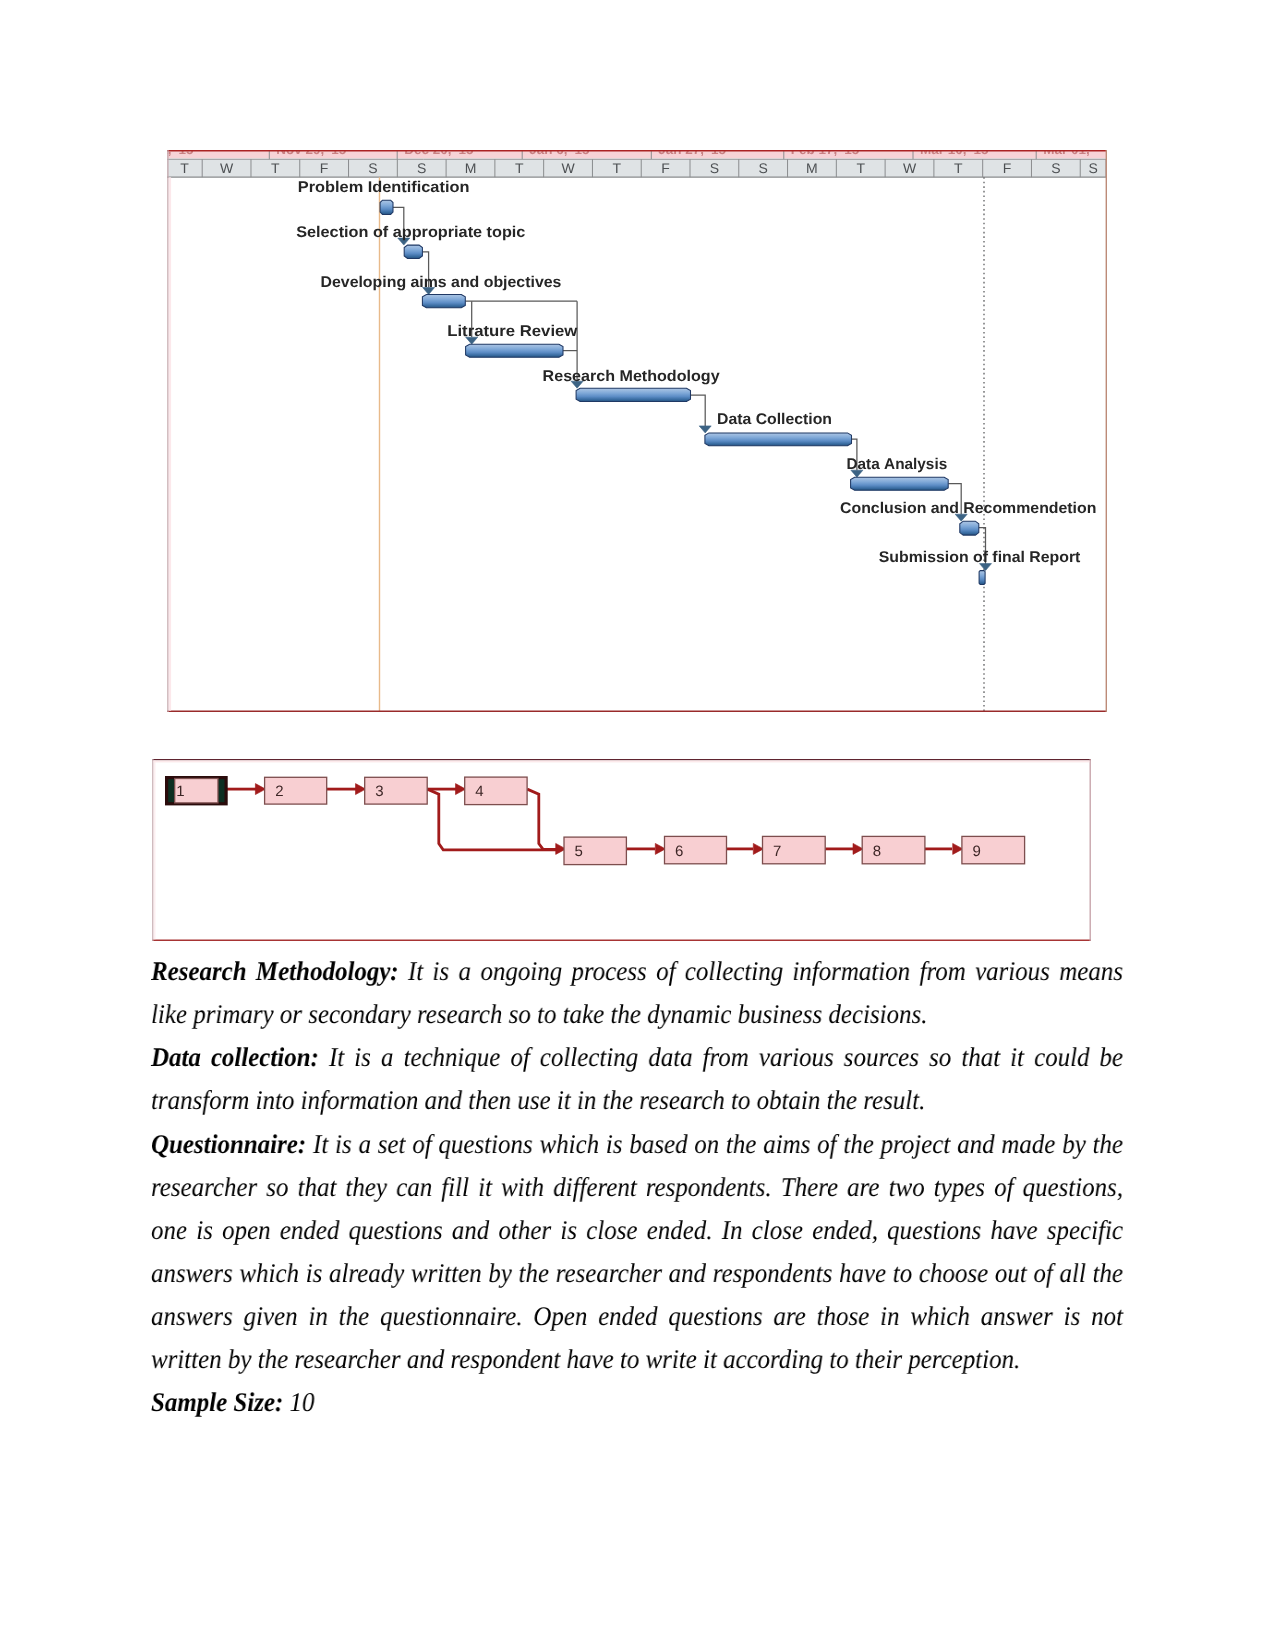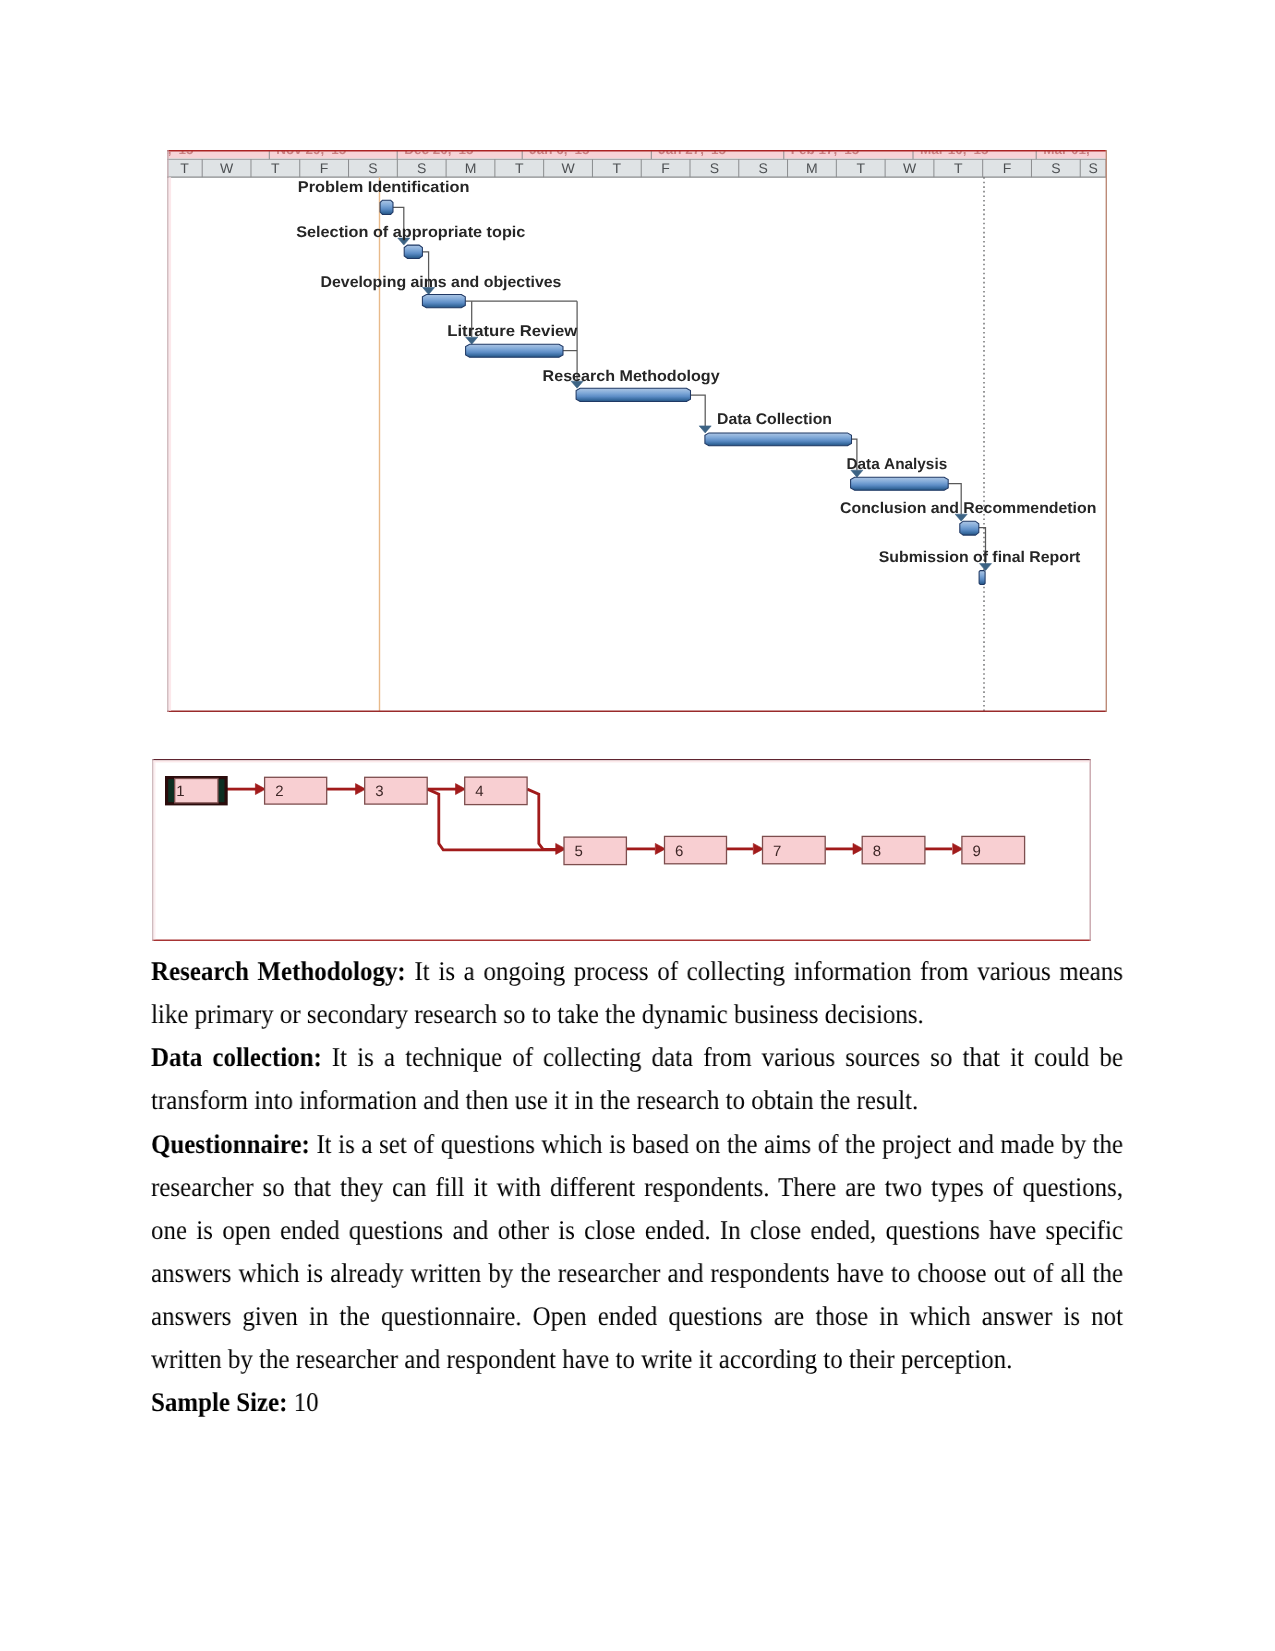--- a/index.html
+++ b/index.html
@@ -9,21 +9,21 @@
        font-family:"Liberation Serif",serif;
        text-rendering:geometricPrecision;
        transform:translateZ(0);}
 
   #gantt-figure{position:absolute;left:167px;top:149.6px;width:940px;height:561px;
                 will-change:transform;}
   #network-figure{position:absolute;left:151.9px;top:759.1px;width:938.5px;height:181.7px;
                   will-change:transform;}
 
   #body-text{position:absolute;left:151px;top:950px;width:972px;
-             font-size:27px;color:#000;will-change:transform;}
+             font-size:27px;color:#000;will-change:transform;font-style:italic;}
   #body-text .line{width:972px;height:43.15px;line-height:43.15px;
              text-align:justify;text-align-last:justify;
              white-space:pre-wrap;overflow:visible;
              transform-origin:0 50%;will-change:transform;}
   #body-text .line.last{text-align-last:left;white-space:nowrap;}
   #body-text .h{font-weight:bold;}
   svg{display:block;will-change:transform;}
   svg text{will-change:transform;}
   svg text{ font-kerning:none; }
 </style>

